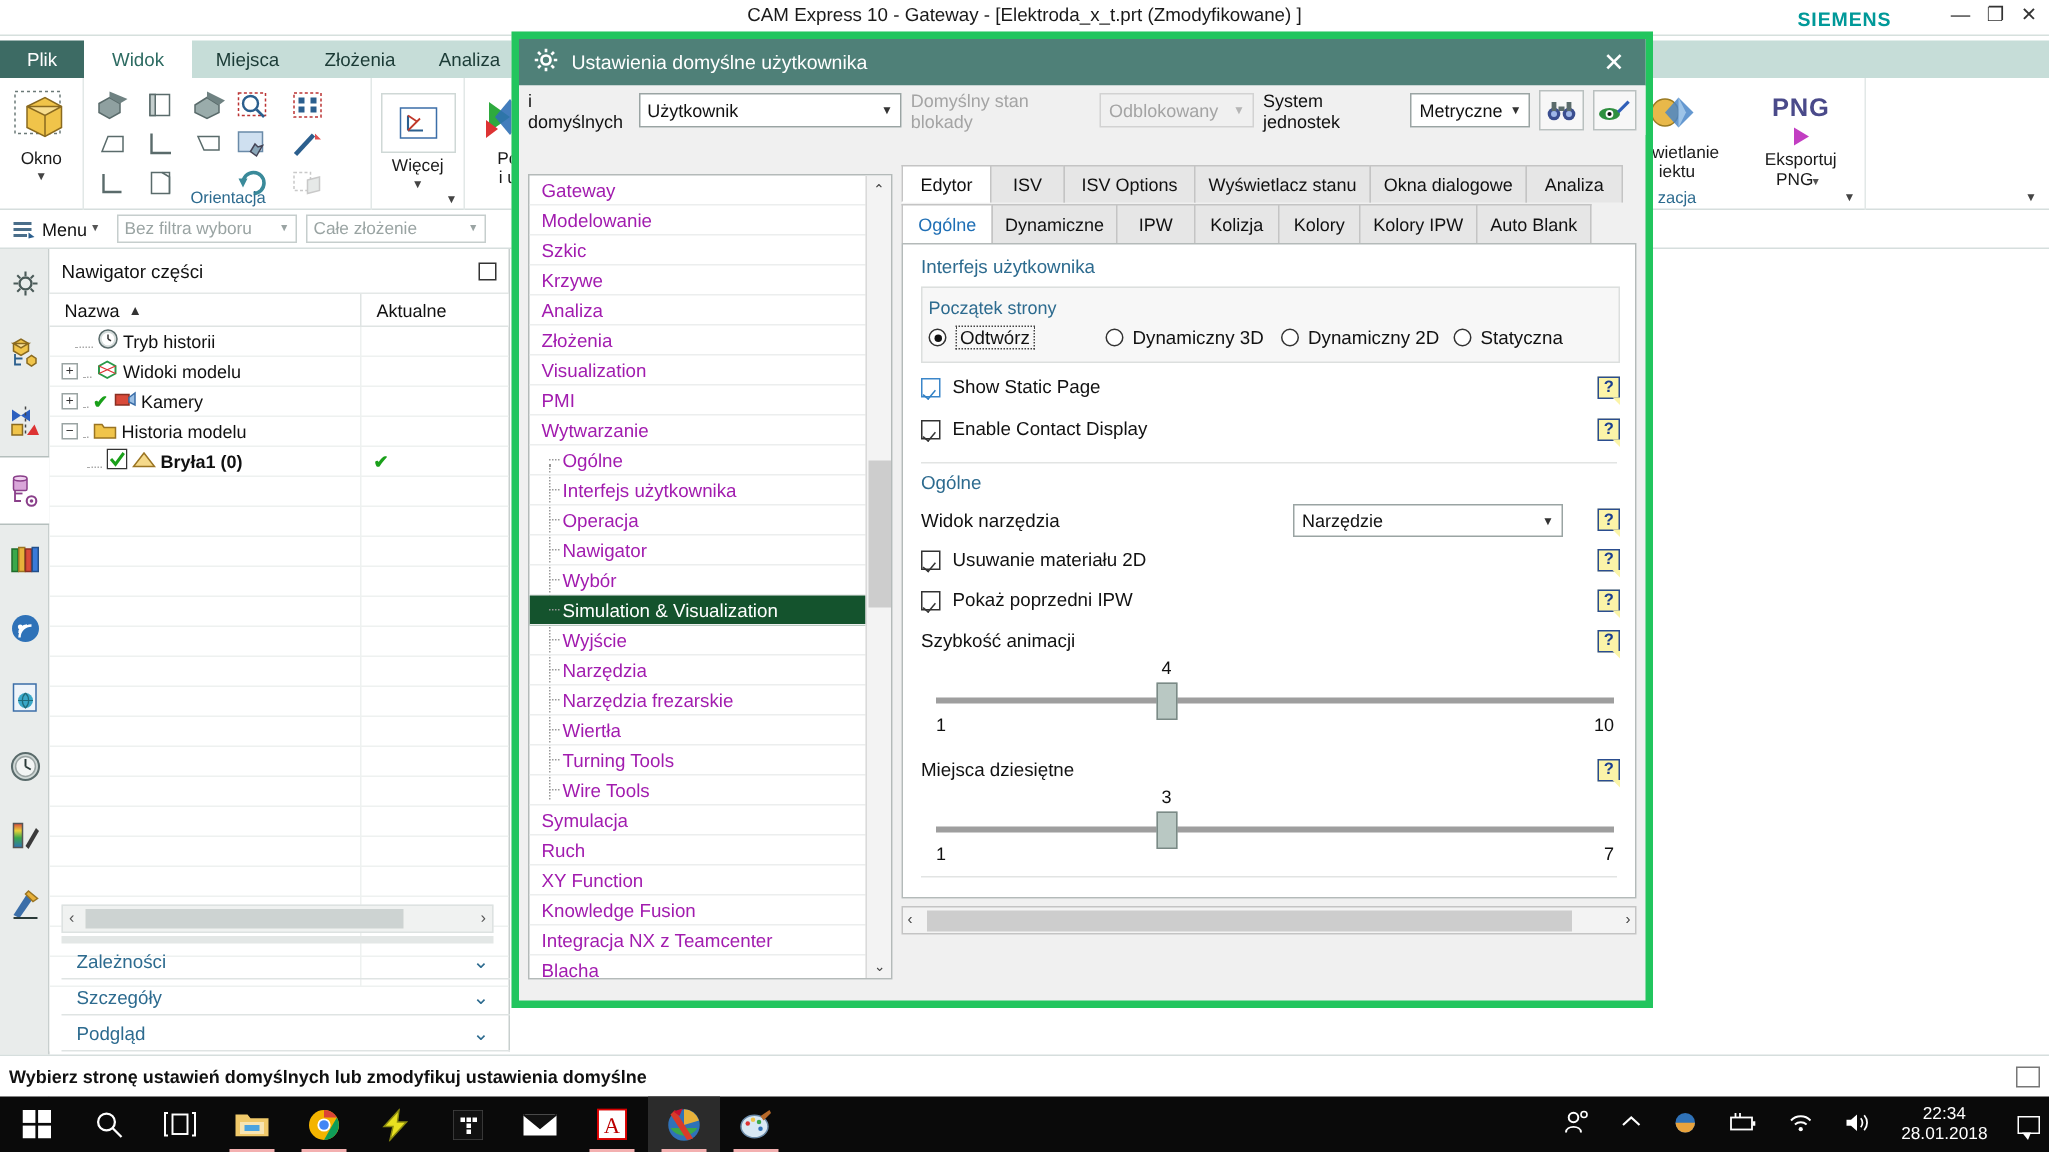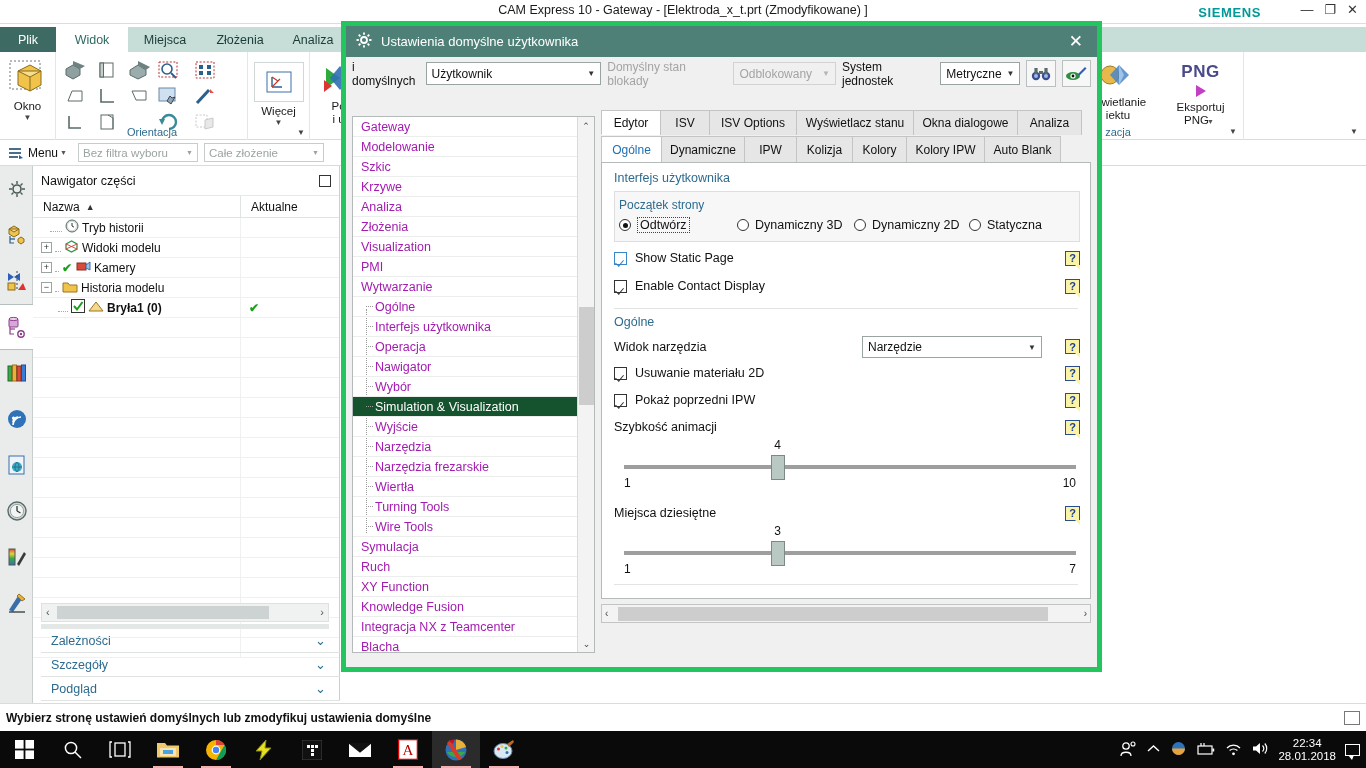--- a/index.html
+++ b/index.html
@@ -160,21 +160,21 @@
   .dlg-footer { position:absolute; left:0; bottom:0; width:761px; height:44px; background:#f0f0f0; display:flex; align-items:center; justify-content:flex-end; gap:8px; padding-right:14px;}
   .btn { height:26px; min-width:74px; border:1px solid #9aa4a3; background:#e4e4e4; font-size:12.5px; color:#111;
          display:flex; align-items:center; justify-content:center; }
   .btn.primary { background:#9fd0ef; border-color:#5fa7d4; }
 
   
   .taskbar { position:absolute; left:0; top:731px; width:1366px; height:37px; background:#0a0a0a; display:flex; align-items:center; }
   .tb-item { width:48px; height:37px; display:flex; align-items:center; justify-content:center; position:relative;}
   .tb-item.active { background:#2b2b2b; }
   .tb-item .under { position:absolute; bottom:0; left:9px; width:30px; height:2px; background:#f3b0b0;}
-  .tray { margin-left:auto; display:flex; align-items:center; gap:9px; padding-right:6px; color:#ffffff; font-size:11px;}
+  .tray { margin-left:auto; display:flex; align-items:center; gap:20px; padding-right:6px; color:#ffffff; font-size:11px;}
   .clock { text-align:center; line-height:13px; font-size:11.5px; color:#fff; }
   .notif { width:15px; height:12px; border:1.4px solid #fff; position:relative; }
   .notif:after{content:"";position:absolute;left:2px;bottom:-5px;border-left:4px solid transparent;border-right:2px solid transparent;border-top:5px solid #fff;}
 </style>
 </head>
 <body>
 
 <div id="root">
 
   <div class="nx-window">

